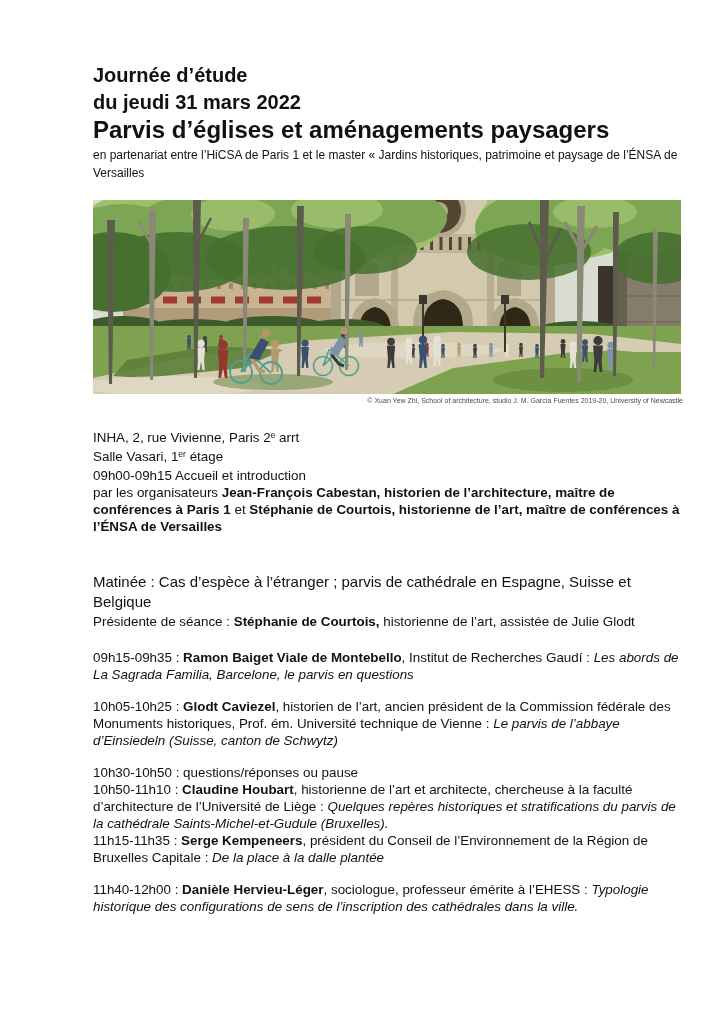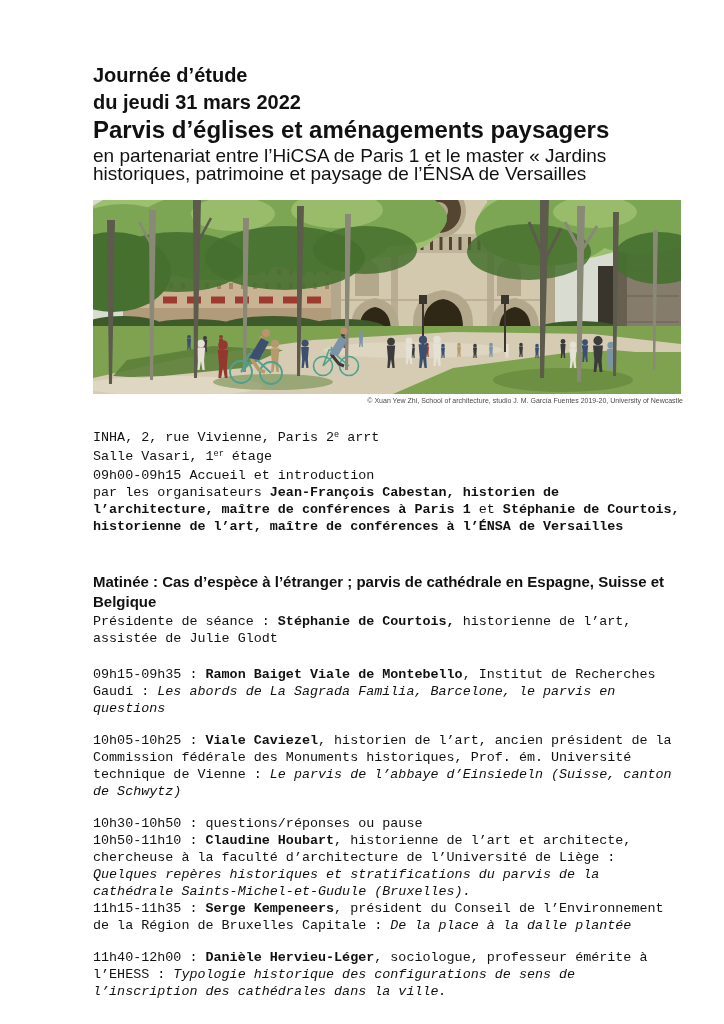--- a/index.html
+++ b/index.html
@@ -7,33 +7,33 @@
     width:724px;height:1024px;overflow:hidden;
     font-family:"Liberation Sans","DejaVu Sans",sans-serif;
     color:var(--ink,#111);
     -webkit-font-smoothing:antialiased;
   }
   .page{width:590px;margin:0 0 0 93px;padding-top:62px;}
   
   .title{font-weight:bold;margin:0;line-height:27px;}
   .title .t12{font-size:20px;display:block;}
   .title .t3{font-size:24px;display:block;}
-  .subtitle{font-size:19px;line-height:17.5px;margin:4px 0 0 0;}
+  .subtitle{font-size:12px;line-height:17.5px;margin:4px 0 0 0;}
   
   figure{margin:18px 0 0 0;}
   .scene{display:block;width:588px;height:194px;}
   figcaption{
     font-size:7px;line-height:11px;color:#4b4b4b;
     text-align:right;margin-top:1px;letter-spacing:0;
   }
   
-  .body-txt p{font-size:13.4px;line-height:17px;margin:0;font-family:Liberation Mono, monospace;}
+  .body-txt p{font-size:13.4px;line-height:17px;margin:0;}
   .intro{margin-top:23px;}
   .session{margin-top:37px;}
-  .session-heading{font-size:15px;line-height:20px;font-weight:bold;margin:0;}
+  .session-heading{font-size:15px;line-height:20px;font-weight:normal;margin:0;}
   .session .chair{margin-top:1px;}
   .program{margin-top:19px;}
   .block{margin-top:0;}
   .block + .block{margin-top:15px;}
   
   .b{font-weight:bold;}
   .i{font-style:italic;}
   .sup{font-size:8.5px;position:relative;top:-4px;}
 </style>
 </head>
@@ -241,21 +241,21 @@
   <section class="session body-txt">
     <h2 class="session-heading">Matinée : Cas d’espèce à l’étranger ; parvis de cathédrale en Espagne, Suisse et Belgique</h2>
     <p class="chair"><span>Présidente de séance : </span><span class="b">Stéphanie de Courtois,</span><span> historienne de l’art, assistée de Julie Glodt</span></p>
   </section>
 
   <section class="program body-txt">
     <div class="block">
       <p><span>09h15-09h35 : </span><span class="b">Ramon Baiget Viale de Montebello</span><span>, Institut de Recherches Gaudí : </span><span class="i">Les abords de La Sagrada Familia, Barcelone, le parvis en questions</span></p>
     </div>
     <div class="block">
-      <p><span>10h05-10h25 : </span><span class="b">Viale Caviezel</span><span>, historien de l’art, ancien président de la Commission fédérale des Monuments historiques, Prof. ém. Université technique de Vienne : </span><span class="i">Le parvis de l’abbaye d’Einsiedeln (Suisse, canton de Schwytz)</span></p>
+      <p><span>10h05-10h25 : </span><span class="b">Glodt Caviezel</span><span>, historien de l’art, ancien président de la Commission fédérale des Monuments historiques, Prof. ém. Université technique de Vienne : </span><span class="i">Le parvis de l’abbaye d’Einsiedeln (Suisse, canton de Schwytz)</span></p>
     </div>
     <div class="block">
       <p><span>10h30-10h50 : questions/réponses ou pause</span></p>
       <p><span>10h50-11h10 :  </span><span class="b">Claudine Houbart</span><span>, historienne de l’art et architecte, chercheuse à la faculté d’architecture de l’Université de Liège : </span><span class="i">Quelques repères historiques et stratifications du parvis de la cathédrale Saints-Michel-et-Gudule (Bruxelles).</span></p>
       <p><span>11h15-11h35 : </span><span class="b">Serge Kempeneers</span><span>, président du Conseil de l’Environnement de la Région de Bruxelles Capitale : </span><span class="i">De la place à la dalle plantée</span></p>
     </div>
     <div class="block">
       <p><span>11h40-12h00 : </span><span class="b">Danièle Hervieu-Léger</span><span>, sociologue, professeur émérite à l’EHESS : </span><span class="i">Typologie historique des configurations de sens de l’inscription des cathédrales dans la ville.</span></p>
     </div>
   </section>

